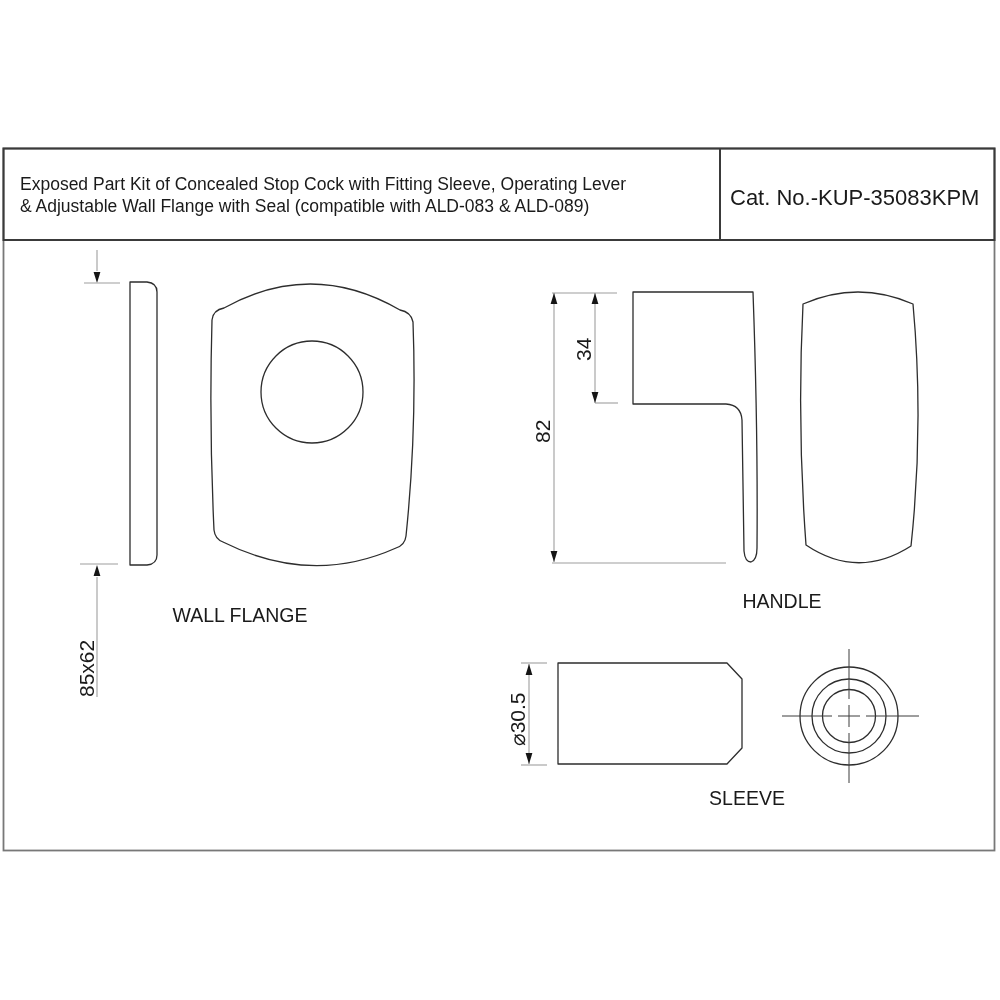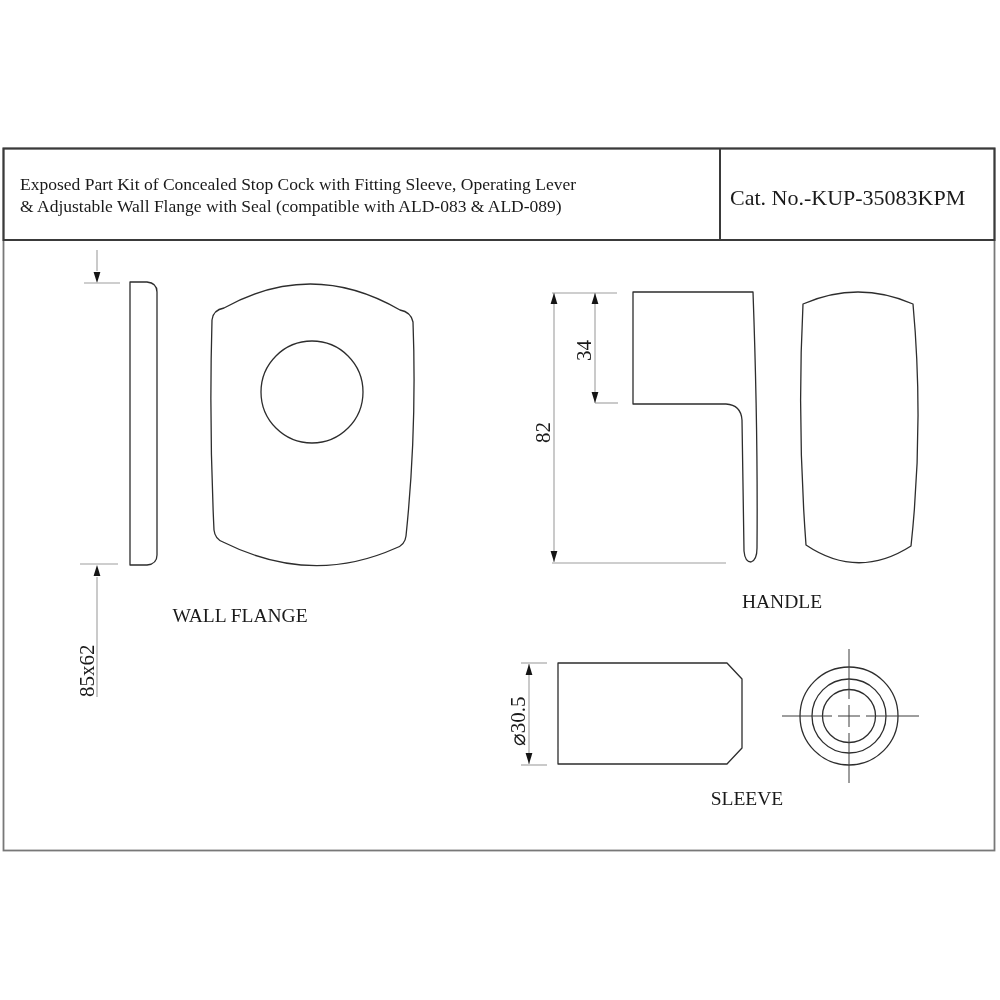--- a/index.html
+++ b/index.html
@@ -1,21 +1,21 @@
 <!DOCTYPE html>
 <html><head>
 <meta charset="utf-8">
 <style>
   html, body { margin: 0; padding: 0; background: #ffffff; }
   .page {
     position: relative;
     width: 1000px;
     height: 1000px;
     background: #ffffff;
-    font-family: Liberation Serif, serif;
+    font-family: Liberation Sans, sans-serif;
     overflow: hidden;
   }
   svg { position: absolute; top: 0; left: 0; }
   .shape { fill: none; stroke: #2d2d2d; stroke-width: 1.3; stroke-linejoin: round; }
   .dimline { fill: none; stroke: #9e9e9e; stroke-width: 1.1; }
   .centerline { fill: none; stroke: #3c3c3c; stroke-width: 1; }
   .arrow { fill: #151515; stroke: none; }
   .frame-outer { fill: none; stroke: #787878; stroke-width: 1.8; }
   .frame-title { fill: none; stroke: #3a3a3a; stroke-width: 2; }
   .title-text { font-size: 17.5px; fill: #1a1a1a; }

